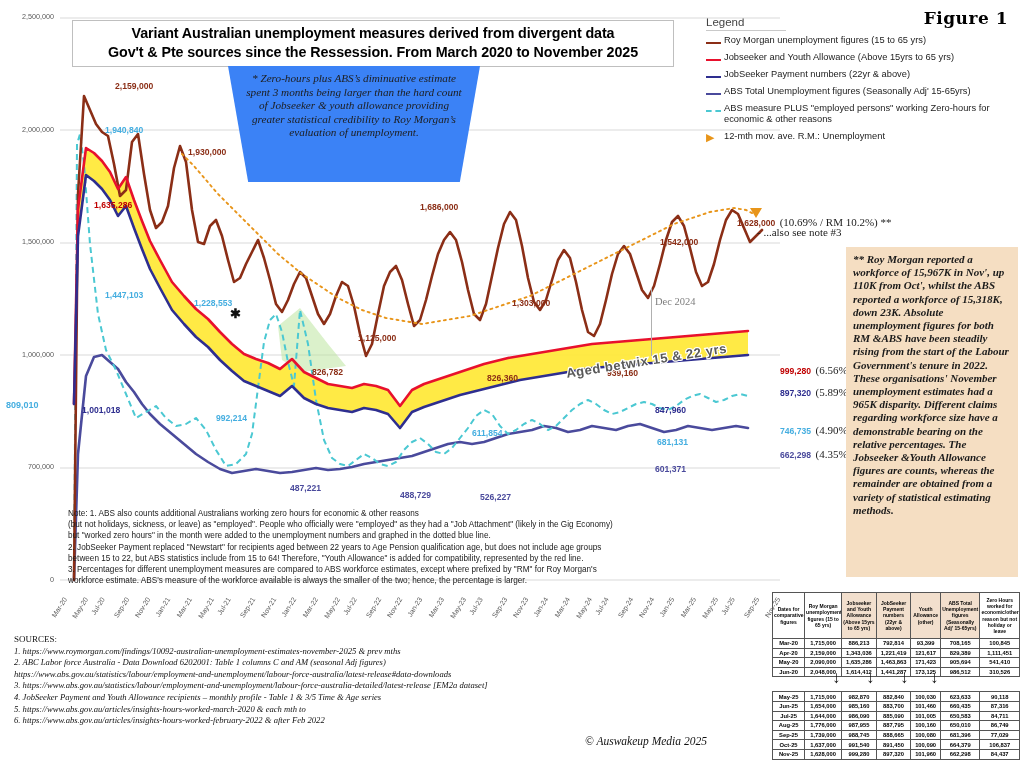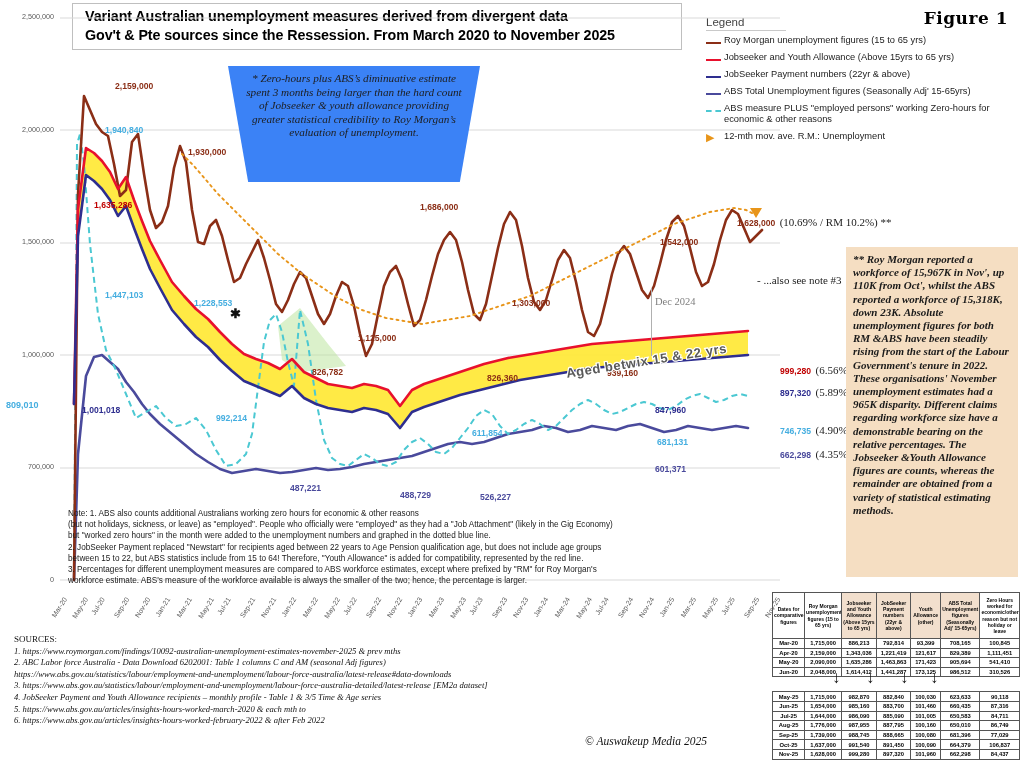--- a/index.html
+++ b/index.html
@@ -7,25 +7,25 @@
     width:1024px;height:768px;
     background:#ffffff;
     font-family:"Liberation Sans", sans-serif;
     position:relative;
     overflow:hidden;
   }
   .abs{position:absolute;}
 
   
   #chart-title{
-    left:72px;top:3px;width:592px;
+    left:72px;top:20px;width:592px;
     border:1px solid #bfbfbf;background:#fff;
-    text-align:left;
+    text-align:center;
     font-weight:bold;font-size:14.3px;line-height:19px;
-    color:#000;padding:3px 4px 4px 12px;
+    color:#000;padding:3px 4px 4px 4px;
     letter-spacing:-0.1px;
   }
 
   
   #figure-label{
     right:16px;top:8px;
     font-family:"DejaVu Serif", serif;
     font-weight:bold;font-size:17px;color:#000;
     letter-spacing:0.5px;
   }
@@ -106,21 +106,21 @@
   }
   #aged-label span{position:relative;}
 
   
   #asterisk{left:230px;top:306px;font-size:13px;font-weight:bold;color:#111;}
 
   
   #rm-end{left:737px;top:212px;}
   #rm-end .v{font-size:8.6px;font-weight:bold;color:#8B2E16;}
   #rm-end .p{font-size:11px;color:#222;font-family:"Liberation Serif",serif;}
-  #rm-end2{left:757px;top:226px;font-size:11px;color:#222;font-family:"Liberation Serif",serif;margin-top:48px;}
+  #rm-end2{left:757px;top:226px;font-size:11px;color:#222;font-family:"Liberation Serif",serif;}
 
   
   #notes{
     left:68px;top:508px;width:706px;
     font-size:8.2px;line-height:11.2px;color:#1a1a1a;
     font-family:"Liberation Sans", sans-serif;
   }
   #notes div{margin:0;}
 
   

